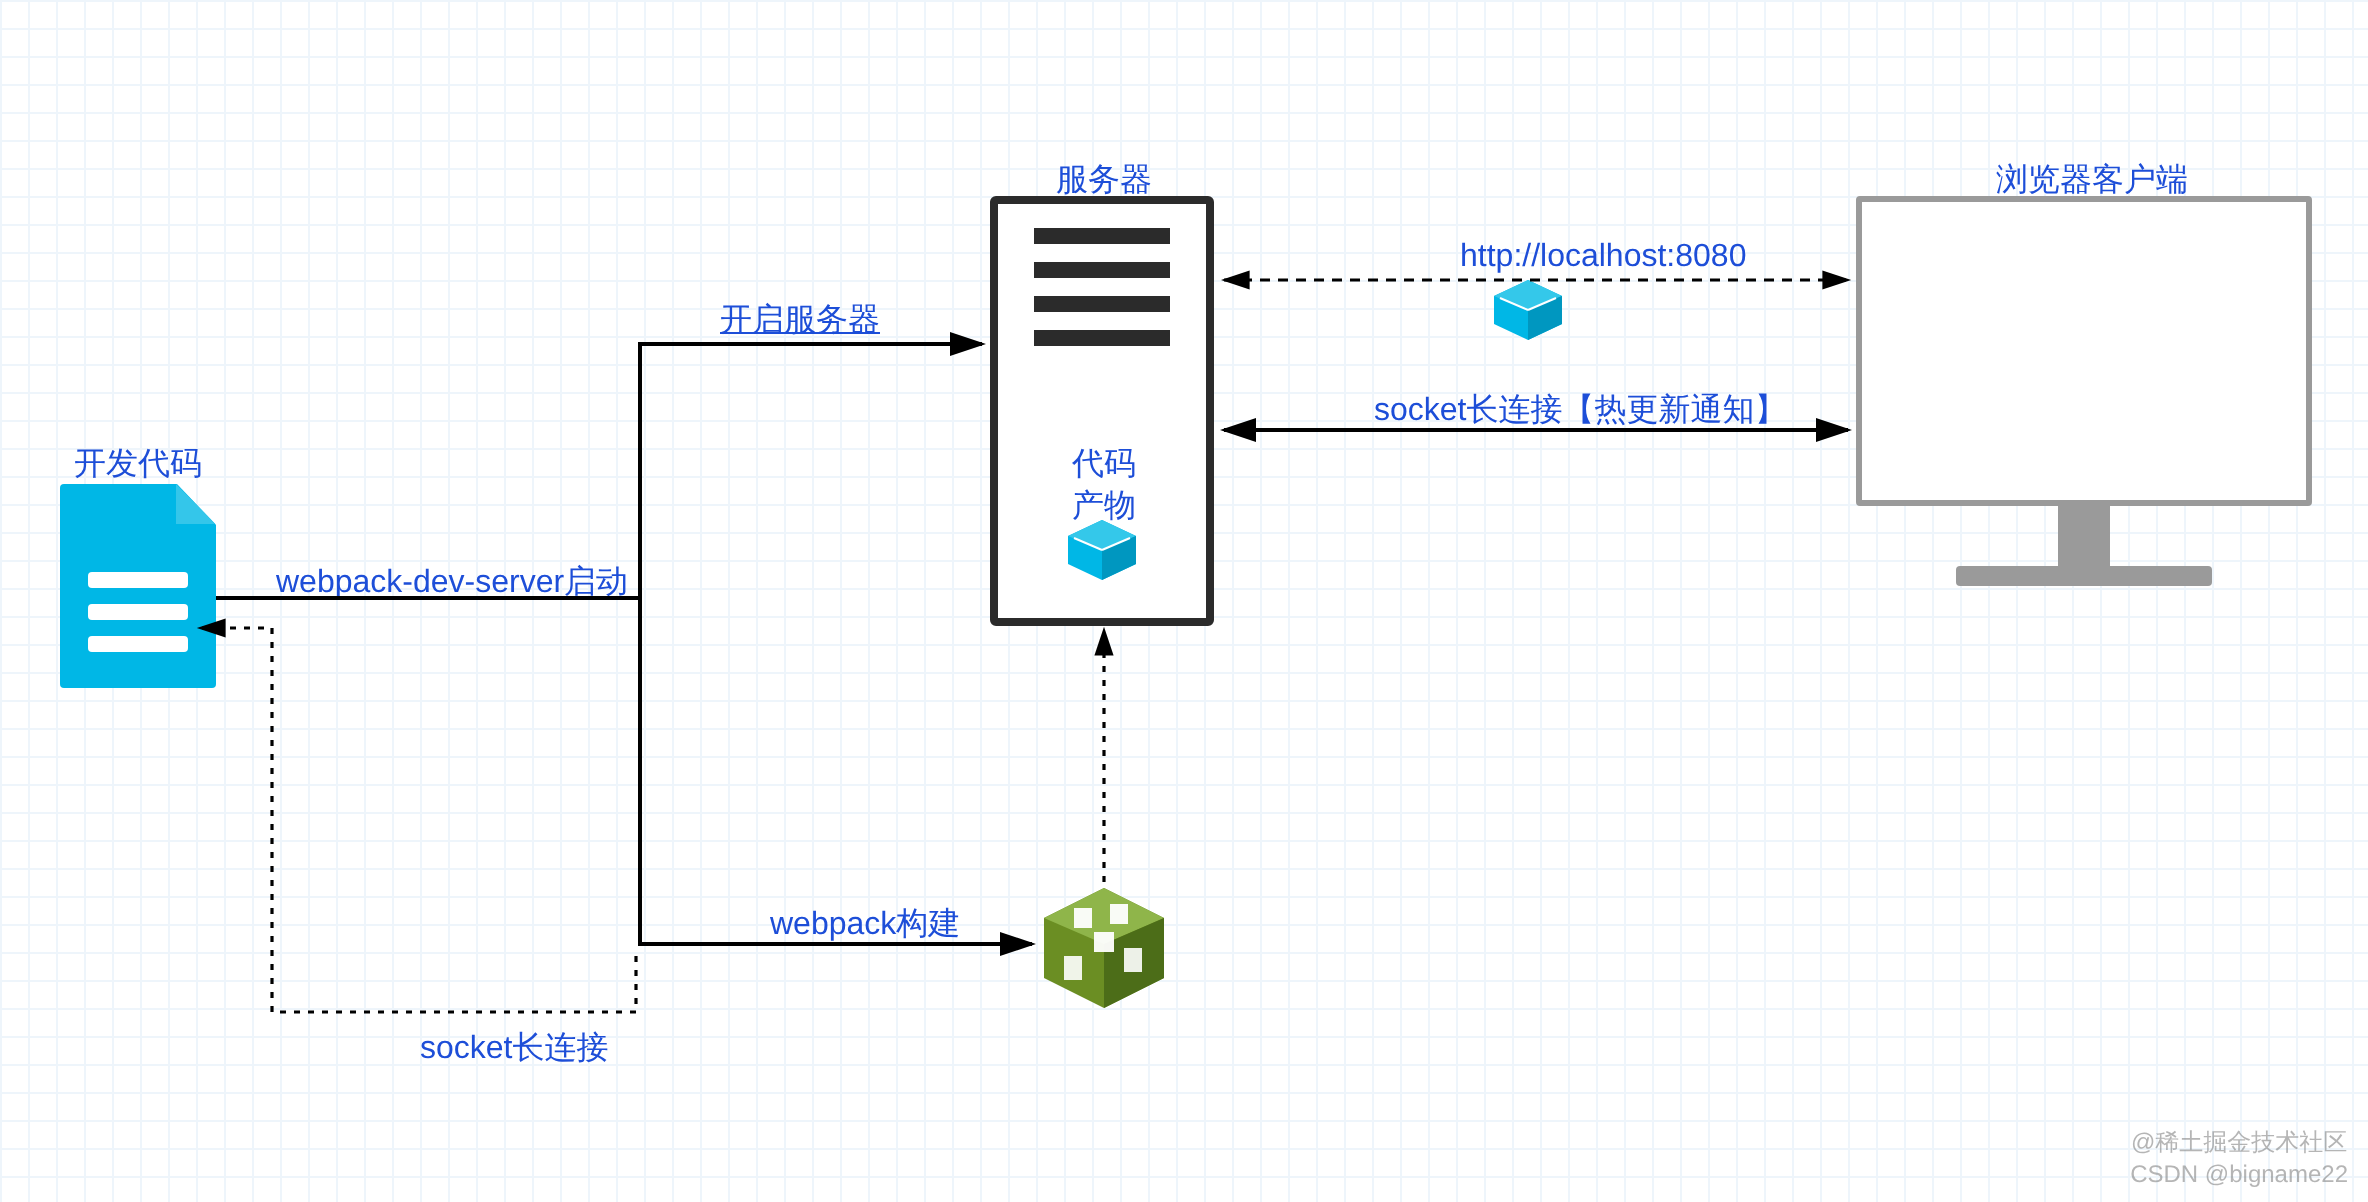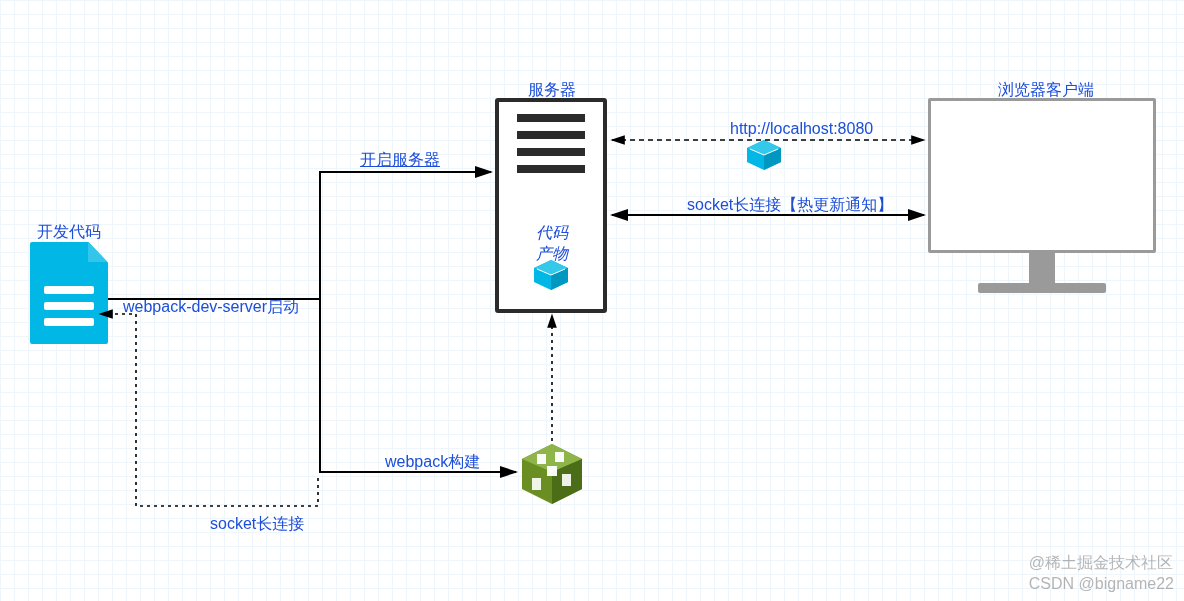--- a/index.html
+++ b/index.html
@@ -30,23 +30,23 @@
     font-size: 16px;
     color: #1d4ed8;
     white-space: nowrap;
     text-align: center;
   }
   .multiline { white-space: pre-line; text-align: center; line-height: 1.3; }
   .watermark {
     position: absolute;
     right: 10px;
     bottom: 6px;
-    font-size: 16px;
+    font-size: 12px;
     color: rgba(120,120,120,0.55);
-    text-align: left;
+    text-align: center;
     line-height: 1.35;
   }
 
   
   .file-icon {
     position: absolute;
     left: 30px; top: 242px;
     width: 78px; height: 102px;
     background: #00b7e6;
     border-radius: 2px;
@@ -151,21 +151,21 @@
 
   <div class="label" style="left:512px; top:80px; width:80px;">服务器</div>
   <div class="server">
     <div class="bars">
         <div></div>
         <div></div>
         <div></div>
         <div></div>
       </div>
   </div>
-  <div class="label multiline" style="left:530px; top:223px; width:44px;font-style:italic;">代码
+  <div class="label multiline" style="left:530px; top:223px; width:44px;">代码
 产物</div>
   <div class="cube" style="left:534px; top:260px;">
     <svg viewBox="0 0 34 30">
       <polygon points="17,0 34,8 34,22 17,30 0,22 0,8" fill="#00b7e6"></polygon>
       <polygon points="17,0 34,8 17,15 0,8" fill="#34c8ea"></polygon>
       <polygon points="17,15 34,8 34,22 17,30" fill="#0097c0"></polygon>
       <line x1="3" y1="9" x2="17" y2="15" stroke="#fff" stroke-width="1"></line>
       <line x1="17" y1="15" x2="31" y2="9" stroke="#fff" stroke-width="1"></line>
     </svg>
   </div>
@@ -196,21 +196,21 @@
         <rect x="15" y="10" width="9" height="10" fill="#fff" opacity=".95"></rect>
         <rect x="33" y="8" width="9" height="10" fill="#fff" opacity=".95"></rect>
         <rect x="10" y="34" width="9" height="12" fill="#fff" opacity=".9"></rect>
         <rect x="40" y="30" width="9" height="12" fill="#fff" opacity=".9"></rect>
         <rect x="25" y="22" width="10" height="10" fill="#fff" opacity=".95"></rect>
       </g>
     </svg>
   </div>
 
   <div class="label" style="left:360px; top:150px;text-decoration:underline;">开启服务器</div>
-  <div class="label" style="left:123px; top:281px;margin-top:16px;">webpack-dev-server启动</div>
+  <div class="label" style="left:138px; top:281px;">webpack-dev-server启动</div>
   <div class="label" style="left:385px; top:452px;">webpack构建</div>
   <div class="label" style="left:210px; top:514px;">socket长连接</div>
   <div class="label" style="left:700px; top:120px;padding-left:30px;">http://localhost:8080</div>
   <div class="label" style="left:687px; top:195px;">socket长连接【热更新通知】</div>
 
   <svg class="overlay">
     <defs>
       <marker id="arrow" markerWidth="10" markerHeight="10" refX="8" refY="3" orient="auto">
         <path d="M0,0 L9,3 L0,6 Z" fill="#000"></path>
       </marker>

